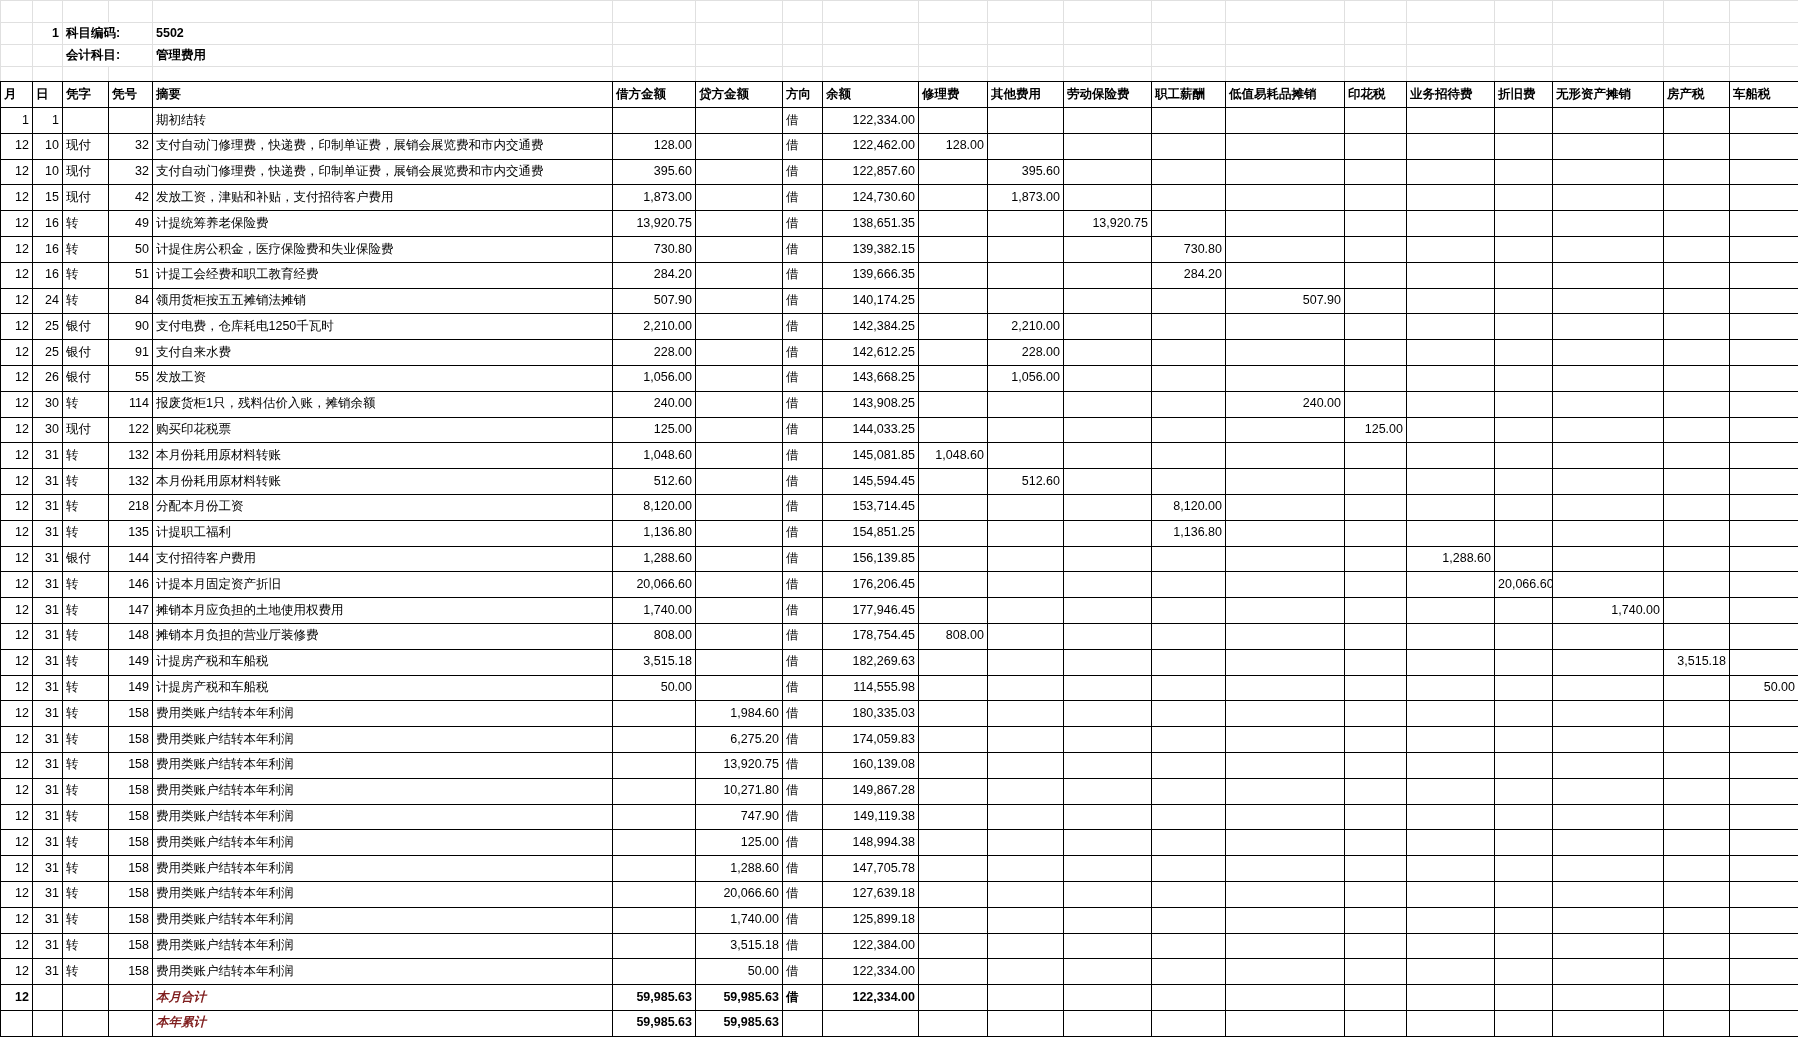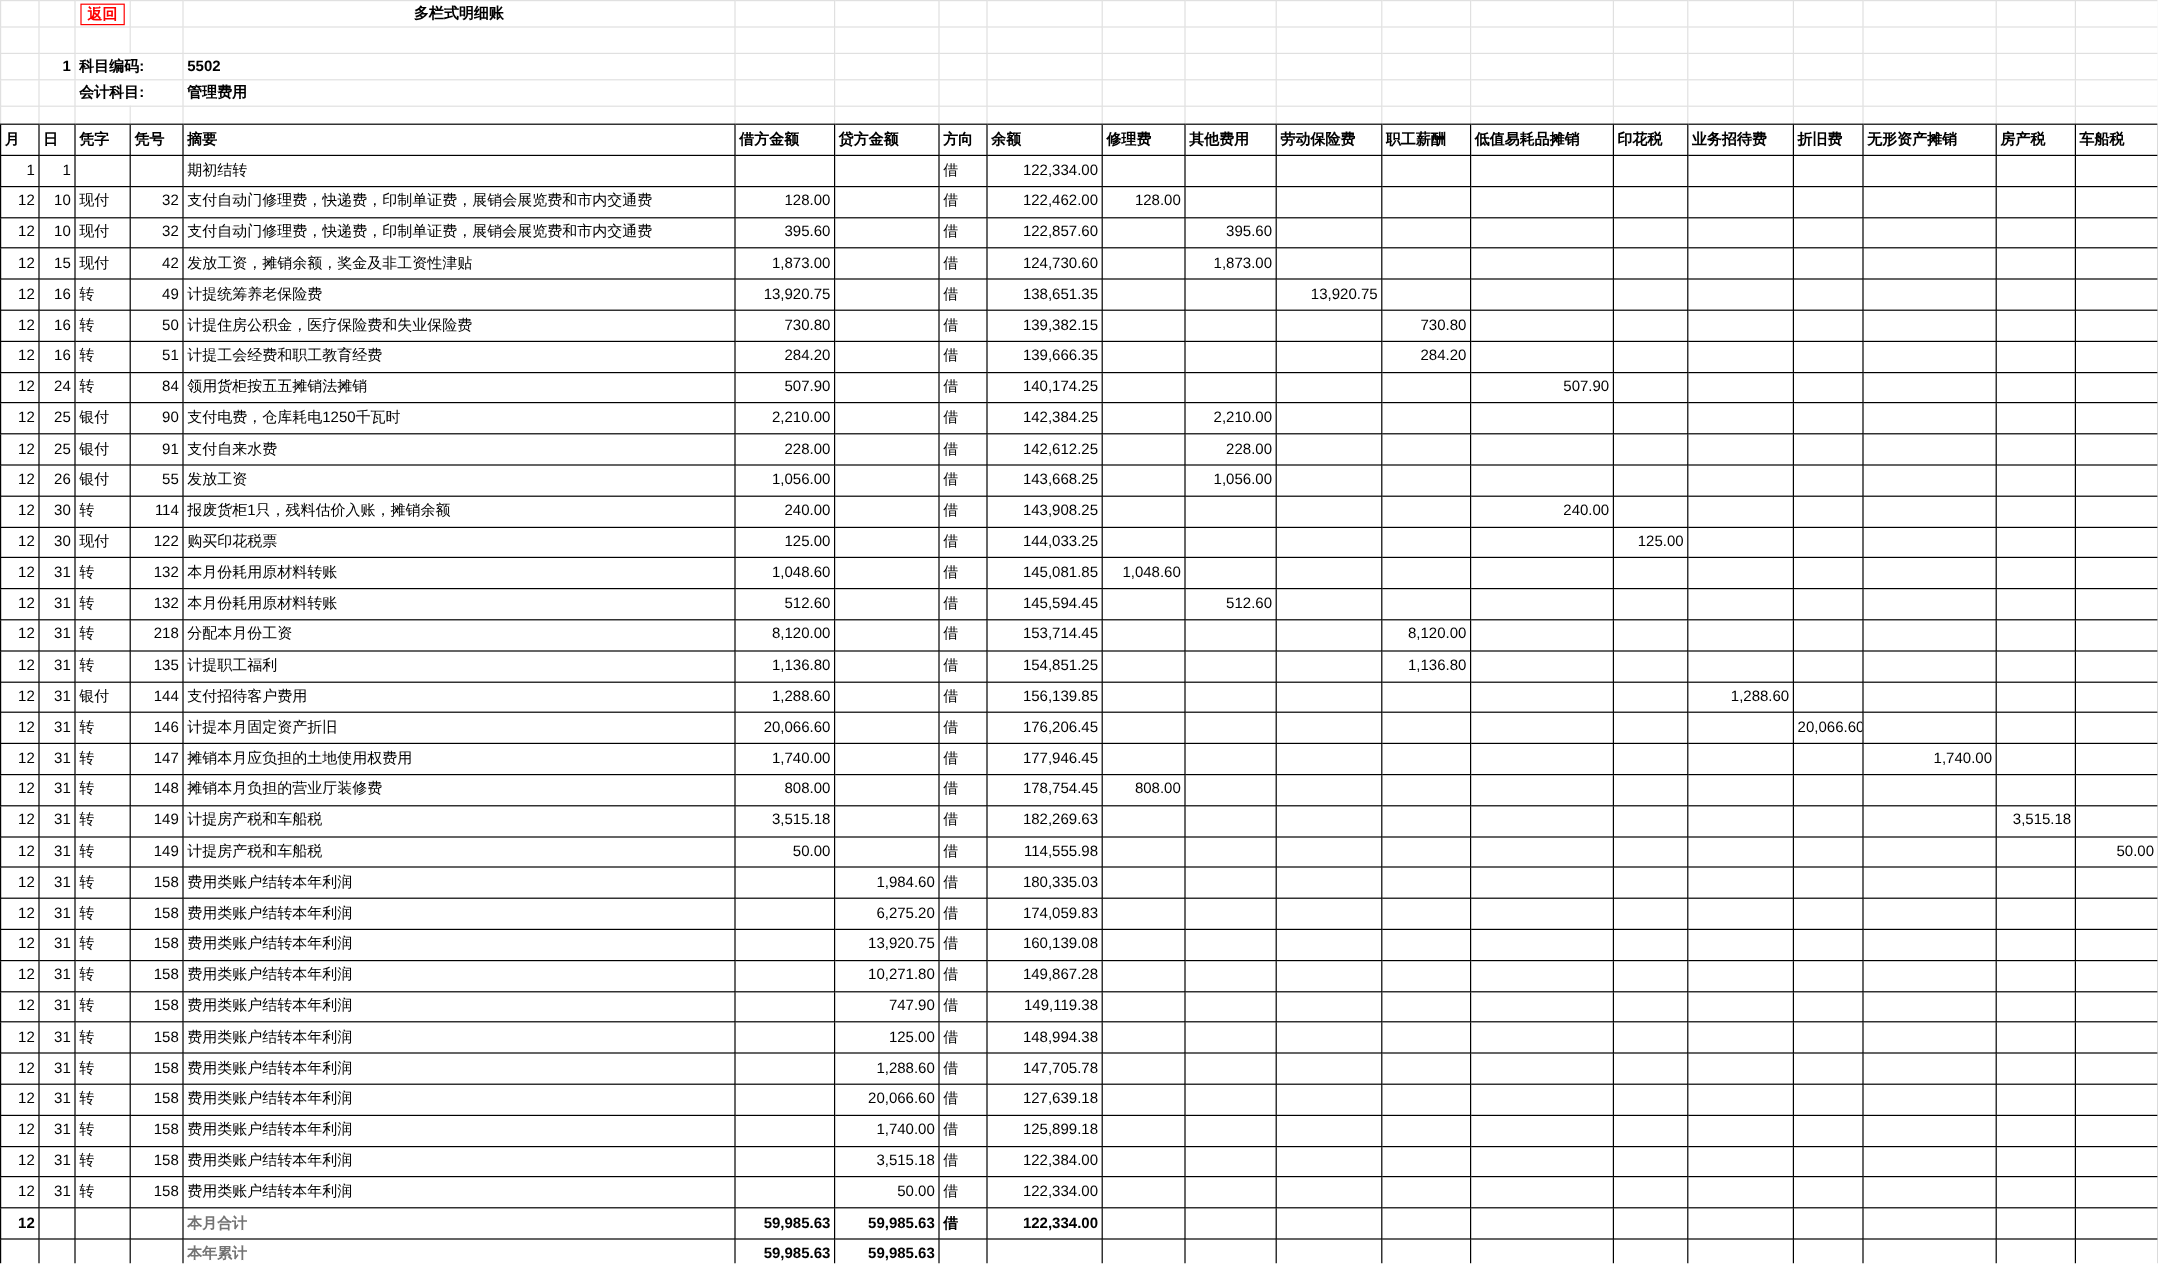--- a/index.html
+++ b/index.html
@@ -30,21 +30,21 @@
   tr.meta td, tr.spacer td, tr.ghost td{
     border:1px solid #e0e0e0;
     height:21px;
   }
   tr.spacer td{height:14px;border-bottom-color:#000;}
   tr.head td{font-weight:bold;height:25px;}
   .r{text-align:right;}
   .c{text-align:center;}
   .b{font-weight:bold;}
   .big{font-size:13px;}
-  .red{color:#737373;}
+  .red{color:#7f1d1d;font-style:italic;}
   .title-cell{font-weight:bold;font-size:14px;text-align:center;}
   .total-row td{font-weight:bold;}
   .back{
     display:inline-block;
     border:1px solid #ff0000;
     color:#ff0000;
     font-weight:bold;
     padding:0 5px;
     line-height:16px;
     font-size:12.5px;
@@ -73,42 +73,20 @@
         <col style="width:119px">
         <col style="width:62px">
         <col style="width:88px">
       <col style="width:58px">
         <col style="width:111px">
         <col style="width:66px">
         <col style="width:69px">
     </colgroup>
     <tbody>
       <tr class="meta">
-        <td></td>
-        <td></td>
-        <td class="c"><span class="back">返回</span></td>
-        <td></td>
-        <td class="title-cell">多栏式明细账</td>
-      <td></td>
-          <td></td>
-          <td></td>
-          <td></td>
-          <td></td>
-          <td></td>
-          <td></td>
-          <td></td>
-          <td></td>
-          <td></td>
-          <td></td>
-          <td></td>
-          <td></td>
-          <td></td>
-          <td></td>
-        </tr>
-      <tr class="meta">
           <td></td>
           <td></td>
           <td></td>
           <td></td>
           <td></td>
           <td></td>
           <td></td>
           <td></td>
           <td></td>
           <td></td>
@@ -273,21 +251,21 @@
           <td class="r"></td>
           <td class="r"></td>
           <td class="r"></td>
           <td class="r"></td>
         </tr>
         <tr>
           <td class="r">12</td>
           <td class="r">15</td>
           <td>现付</td>
           <td class="r">42</td>
-          <td>发放工资，摊销余额，奖金及非工资性津贴</td>
+          <td>发放工资，津贴和补贴，支付招待客户费用</td>
           <td class="r">1,873.00</td>
           <td class="r"></td>
           <td>借</td>
           <td class="r">124,730.60</td>
           <td class="r"></td>
           <td class="r">1,873.00</td>
           <td class="r"></td>
           <td class="r"></td>
           <td class="r"></td>
           <td class="r"></td>

